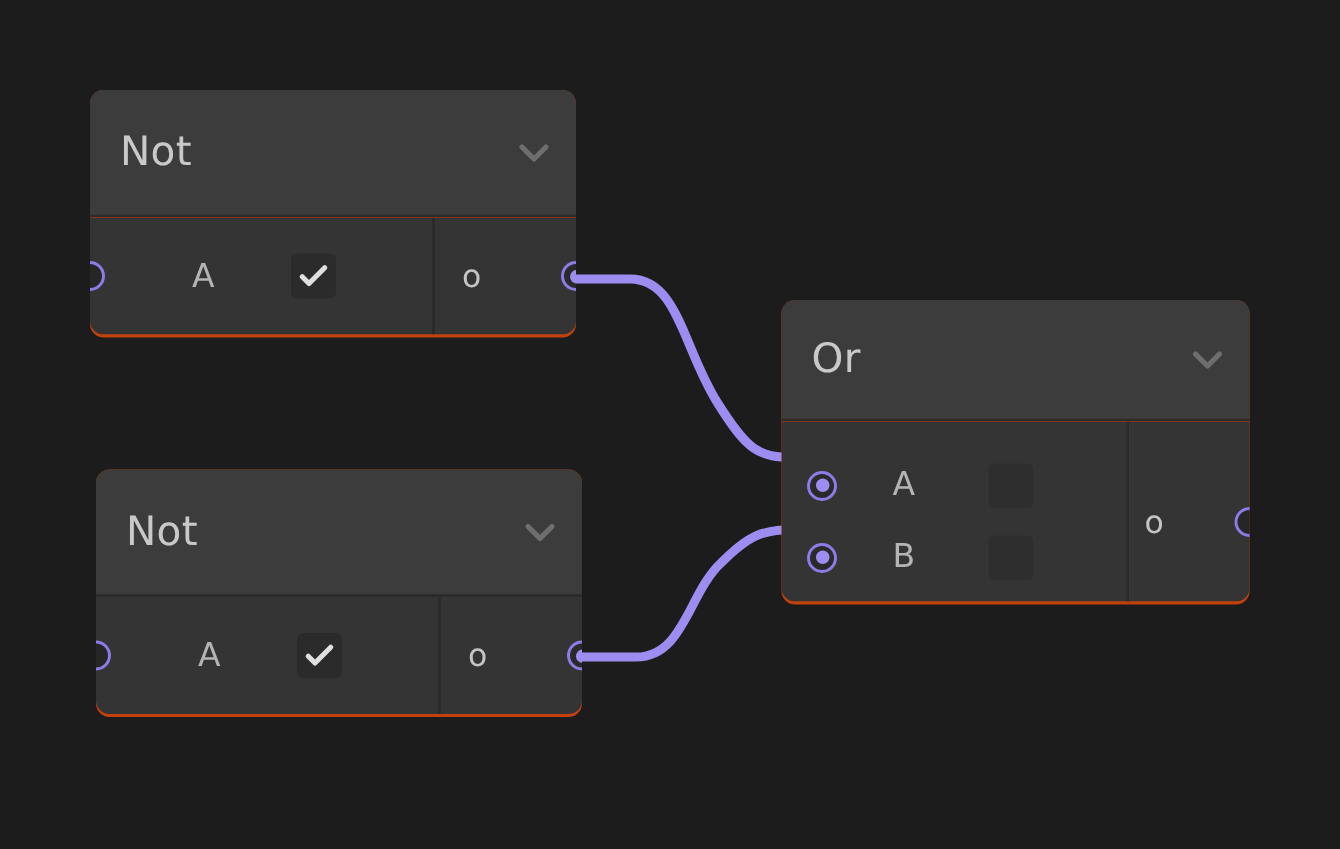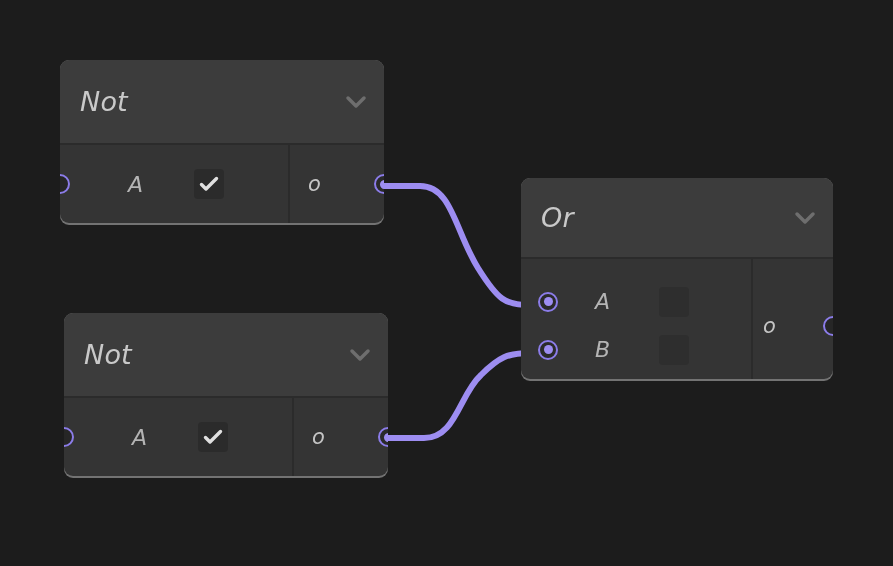--- a/index.html
+++ b/index.html
@@ -13,25 +13,24 @@
   #canvas {
     position:absolute; left:0; top:0; width:893px; height:566px;
     background:#1c1c1c;
   }
   #wire-layer {
     position:absolute; left:0; top:0; width:893px; height:566px;
     pointer-events:none; z-index:1;
   }
   .node {
     position:absolute;
-    background:#737373;
+    background:#c2410c;
     border-radius:9px;
     z-index:2;
     overflow:visible;
-    font-style:italic;
   }
   .node-header {
     position:relative;
     display:flex; align-items:center;
     background:#3c3c3c;
     border-radius:9px 9px 0 0;
     border-bottom:2px solid #2b2b2b;
   }
   .node-title {
     color:#c9c9c9;
@@ -164,21 +163,21 @@
       </div>
       <div class="col-outputs" style="width:94px;">
         <div class="io-row" style="height:78px;">
           <span class="out-label" style="left:18px; font-size:21px;">o</span>
           <span class="port connected" style="right:-10px; top:50%; transform:translateY(-50%);"></span>
         </div>
       </div>
     </div>
   </div>
 
-  <div class="node" style="left:521px; top:178px; width:312px; height:203px;">
+  <div class="node" style="left:521px; top:200px; width:312px; height:203px;">
     <div class="node-header" style="height:81px; padding-left:20px;">
       <span class="node-title" style="font-size:27px;">Or</span>
       <span class="collapse-icon" style="right:16px; top:50%; transform:translateY(-50%); width:24px; height:24px;">
         <svg width="22" height="14" viewBox="0 0 22 14">
           <path d="M3 3 L11 11 L19 3" fill="none" stroke="#6e6e6e" stroke-width="3.5" stroke-linecap="round" stroke-linejoin="round"></path>
         </svg>
       </span>
     </div>
     <div class="node-body" style="height:120px;">
       <div class="col-inputs" style="width:232px;">

